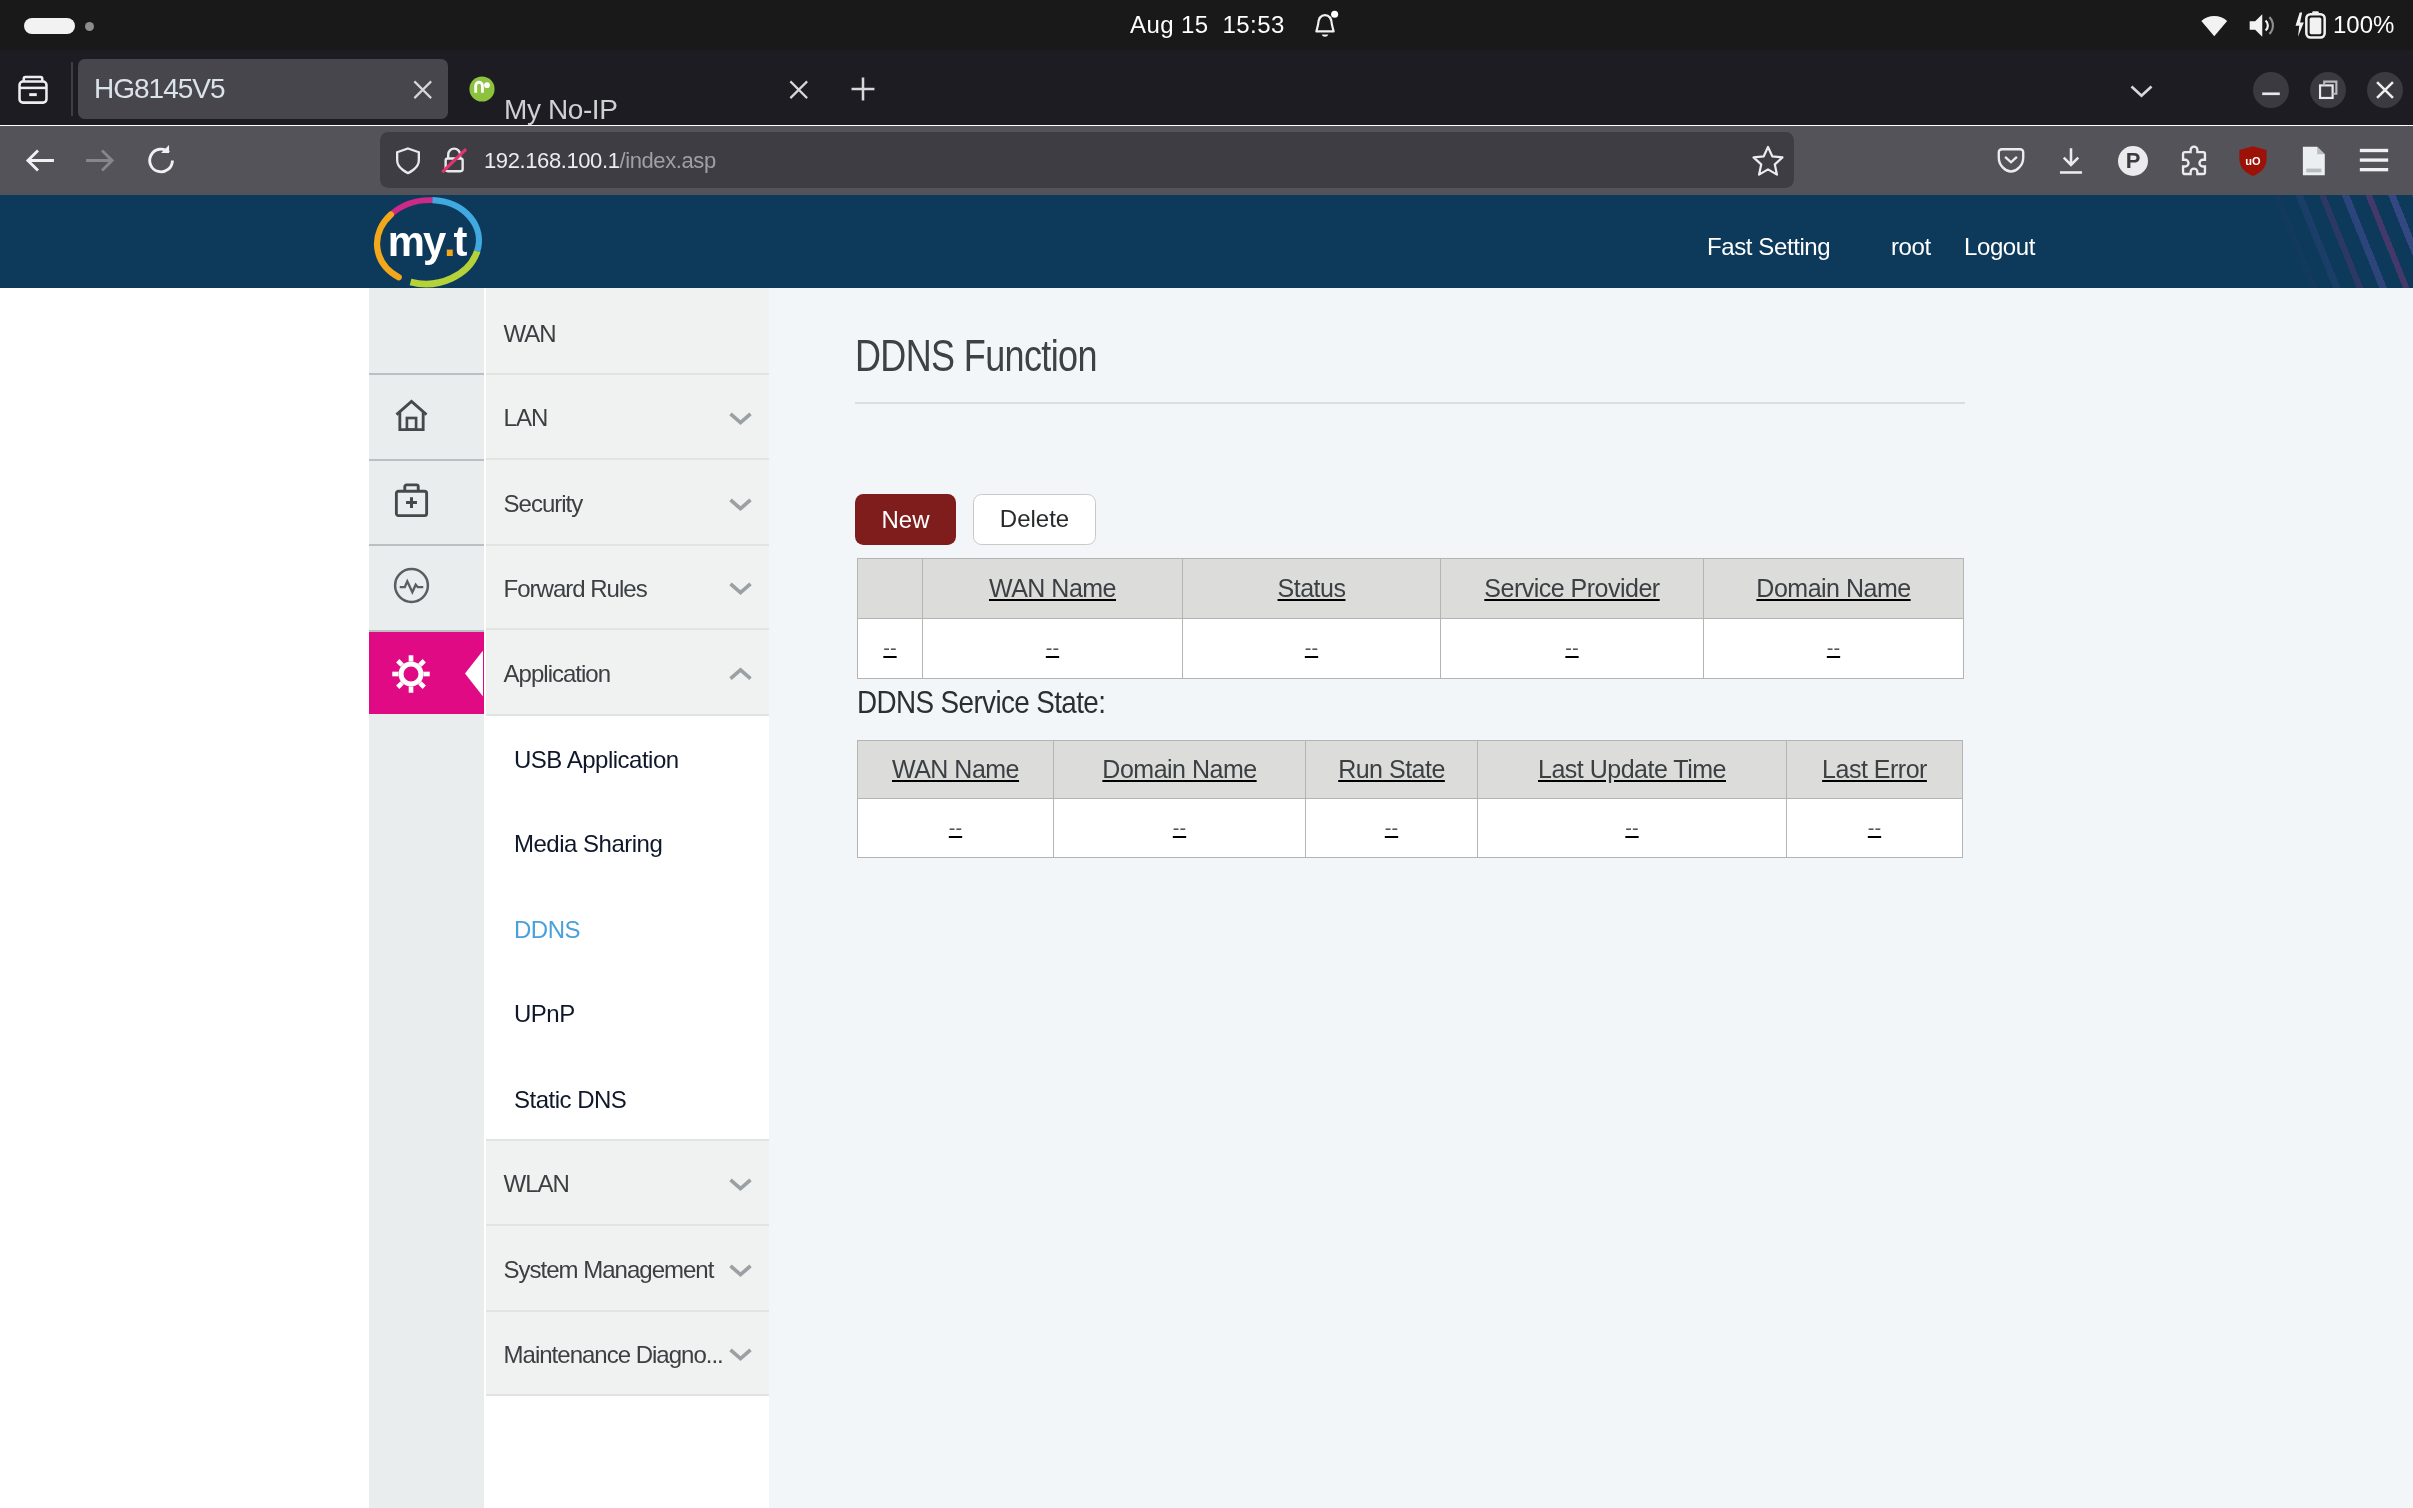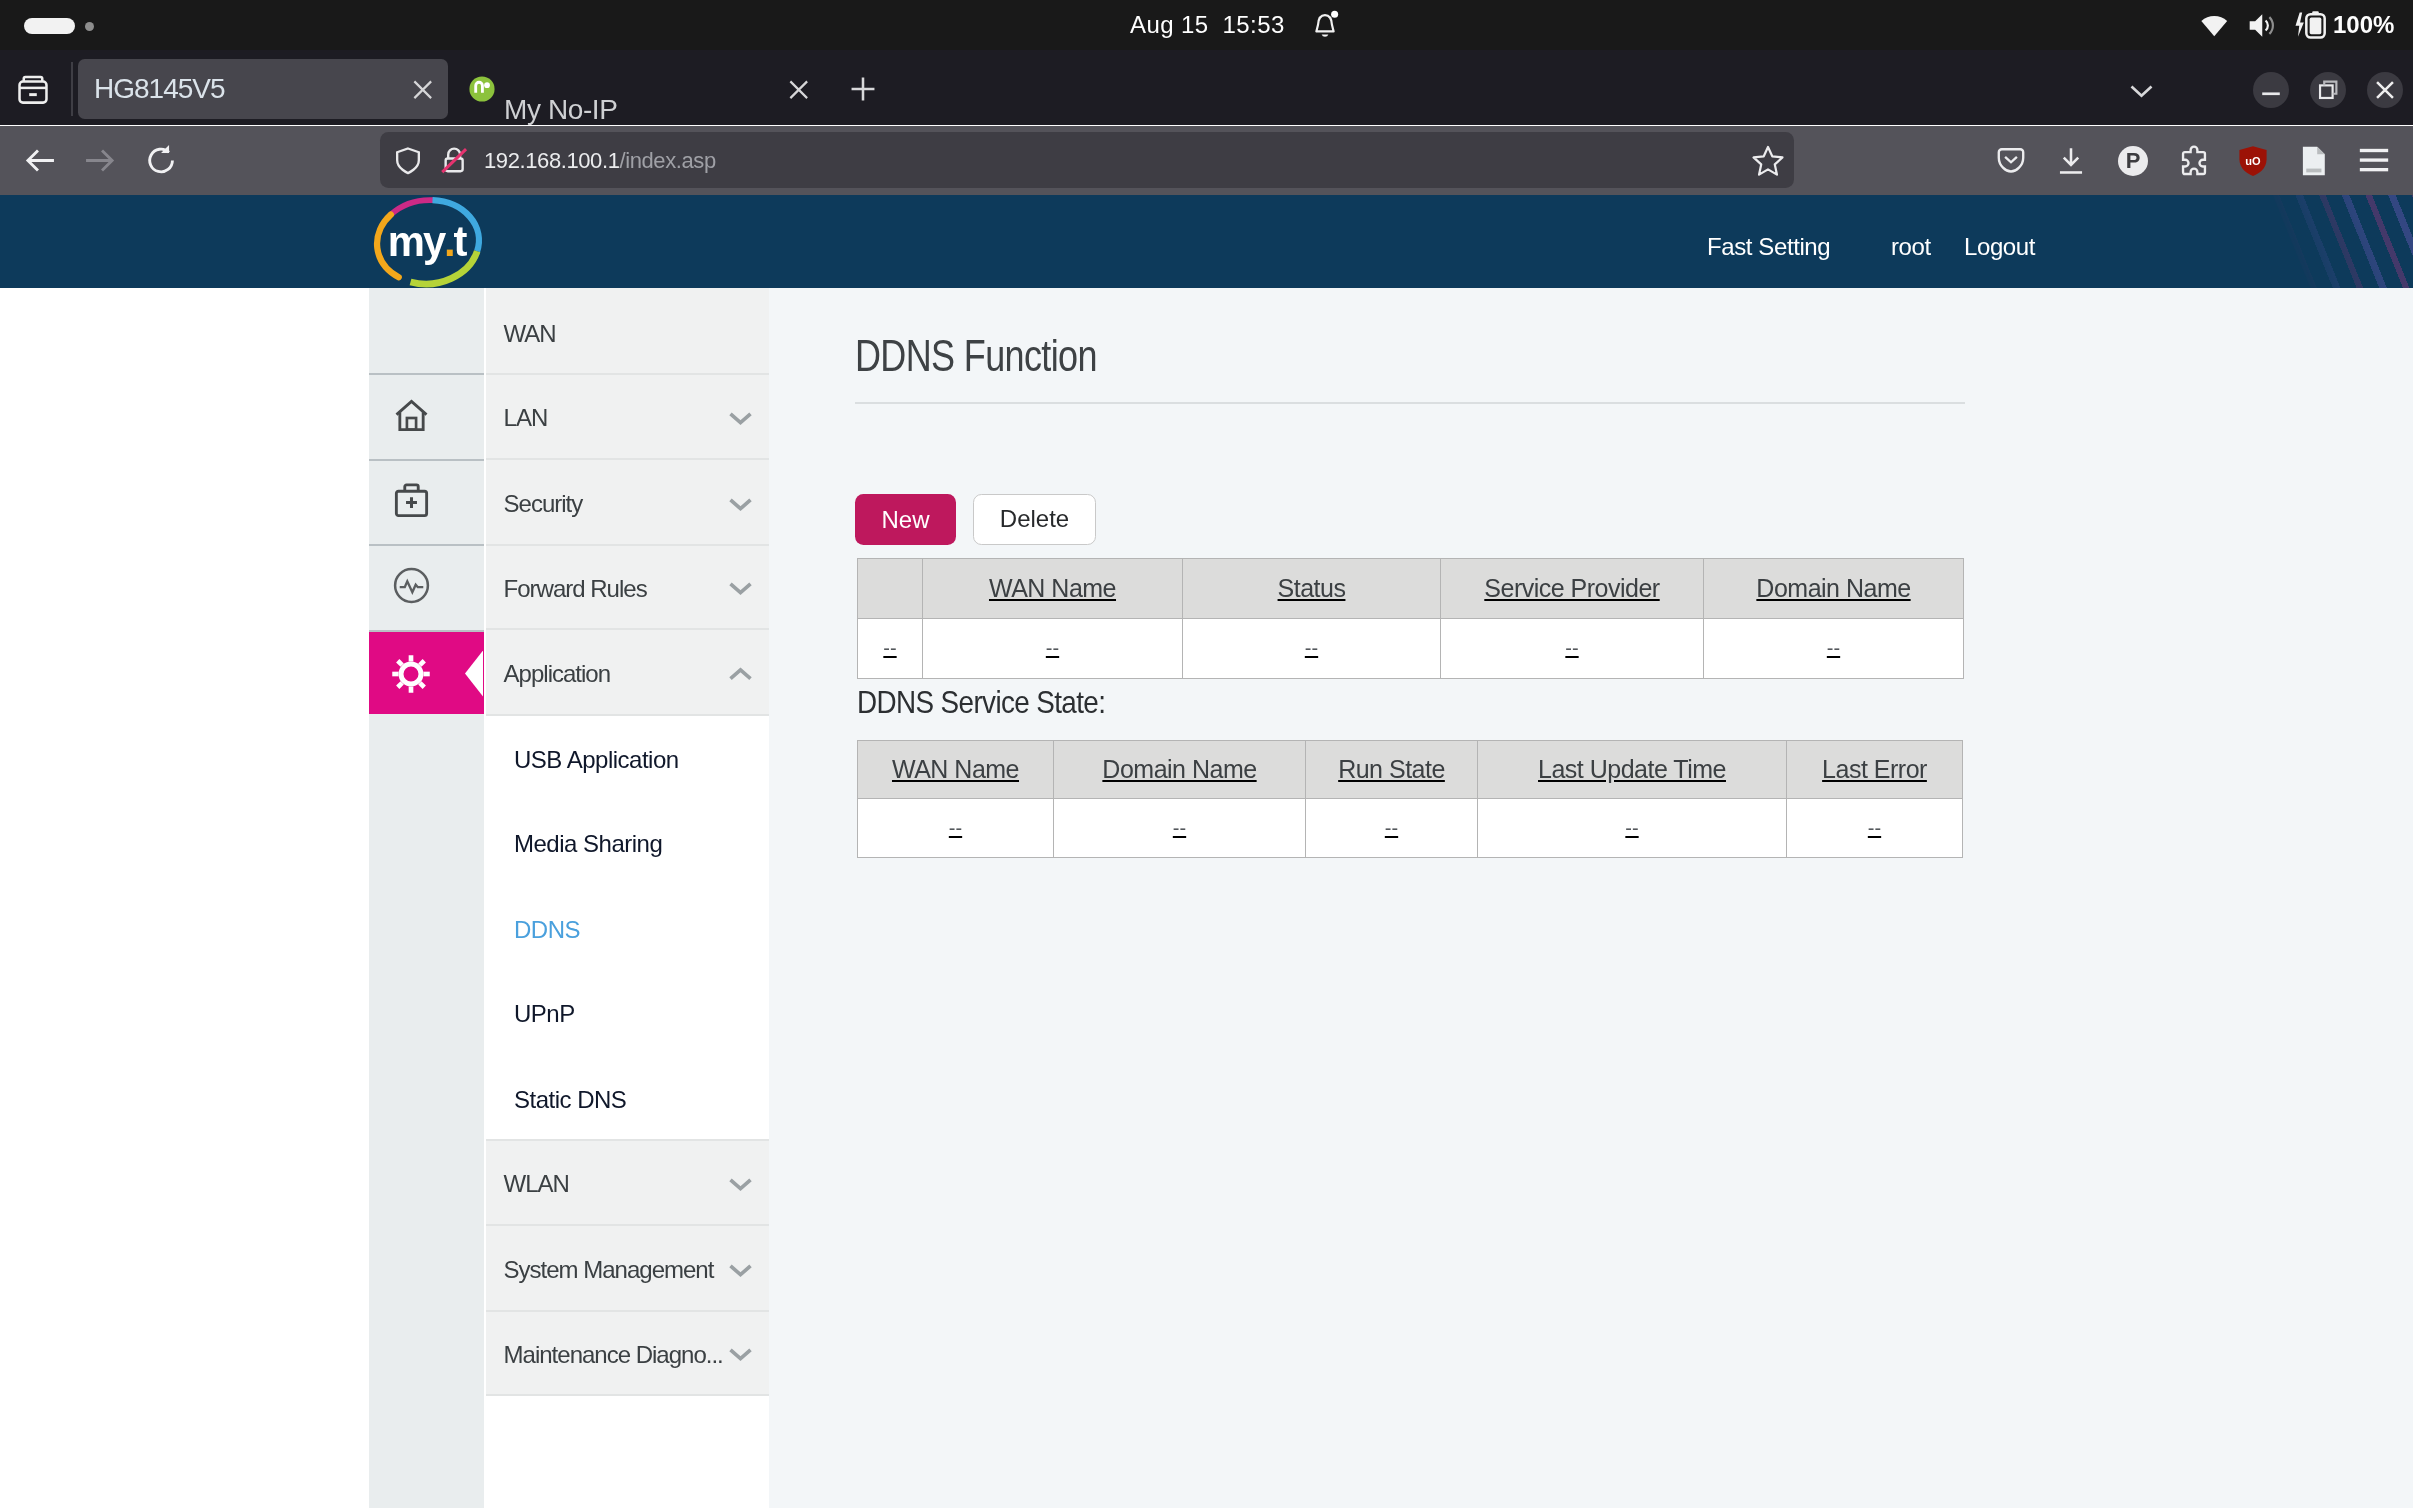--- a/index.html
+++ b/index.html
@@ -45,21 +45,21 @@
     -webkit-mask-image: linear-gradient(68deg, transparent 0 35%, #000 78%);
     mask-image: linear-gradient(68deg, transparent 0 35%, #000 78%);
   }
   #pinkblk { left:0px; top:344px; width:115px; height:82px; background:#e00a84; }
   
   #content { left:769px; top:288px; width:1644px; height:1220px; background:#f3f6f8; }
   #ctitle { left:86px; top:42px; font-size:45px; color:#3e4245; letter-spacing:-0.8px; transform:scaleX(0.8); transform-origin:left center;}
   #chr { left:86px; top:114px; width:1110px; height:1.7px; background:#dadee0; }
   #cpara { left:93px; top:123px; font-size:18.4px; line-height:24px; color:#565b5f; letter-spacing:0.8px; }
   .btn { top:206px; height:51px; border-radius:8.4px; font-size:24px; text-align:center; line-height:51px; }
-  #btnnew { left:86px; width:101px; background:#be185d; color:#ffffff; }
+  #btnnew { left:86px; width:101px; background:#7f1d1d; color:#ffffff; }
   #btndel { left:204px; width:123px; background:#ffffff; color:#27292b; border:1.7px solid #c9c9c9; line-height:48px;}
   table { border-collapse:collapse; }
   .dtable { position:absolute;text-decoration:underline; }
   .dtable th { background:#dcdcdb; font-weight:normal; color:#3c4043; font-size:25px; letter-spacing:-0.5px;}
   .dtable td { background:#ffffff; color:#53575b; font-size:20px; text-align:center; }
   .dtable th, .dtable td { border:1.7px solid #b4b4b4; }
   #t1 { left:88px; top:270px; }
   #t1 th { height:60px; } #t1 td { height:60px; }
   #lbl2 { left:88px; top:396px; font-size:32px; color:#2c2f32; letter-spacing:-0.7px; transform:scaleX(0.87); transform-origin:left center;}
   #t2 { left:88px; top:452px; }
@@ -85,21 +85,21 @@
     <path d="M2,11 h6.5 l8.5,-8.5 v27 l-8.5,-8.5 H2 Z" fill="#f2f2f2"></path>
     <path d="M21,10 a8,8 0 0 1 0,12" fill="none" stroke="#f2f2f2" stroke-width="2.6"></path>
     <path d="M25.5,6 a14,14 0 0 1 0,20" fill="none" stroke="#8e8e8e" stroke-width="2.6"></path>
   </svg>
   <svg class="abs" style="left:2293px; top:10px;" width="35" height="30" viewBox="0 0 42 36">
     <path d="M8,3 L3,19 h4.5 L6,32 L13,15 h-4.5 L11,3 Z" fill="#f2f2f2"></path>
     <rect x="16" y="5" width="22" height="28" rx="5" fill="none" stroke="#f2f2f2" stroke-width="3"></rect>
     <rect x="20" y="9" width="14" height="20" rx="2" fill="#f2f2f2"></rect>
     <rect x="23" y="1.5" width="8" height="3.5" rx="1.5" fill="#f2f2f2"></rect>
   </svg>
-  <div class="abs" style="left:2333px; top:0; height:50px; line-height:50px; color:#fdfdfd; font-size:24px;font-weight:bold;">100%</div>
+  <div class="abs" style="left:2333px; top:0; height:50px; line-height:50px; color:#fdfdfd; font-size:24px;">100%</div>
 
   <div class="abs" id="tabstrip"></div>
   <div class="abs" id="vline1"></div>
   <svg class="abs" style="left:17px; top:74px;" width="32" height="32" viewBox="0 0 38 38">
     <rect x="3" y="9" width="32" height="25" rx="4" fill="none" stroke="#eeeeee" stroke-width="3"></rect>
     <path d="M3,16.5 H35" stroke="#eeeeee" stroke-width="3"></path>
     <path d="M8,9 V5.5 a2,2 0 0 1 2,-2 H28 a2,2 0 0 1 2,2 V9" fill="none" stroke="#eeeeee" stroke-width="3"></path>
     <path d="M14.5,24.5 h9" stroke="#eeeeee" stroke-width="3.5"></path>
   </svg>
   <div class="abs" id="tab1">

